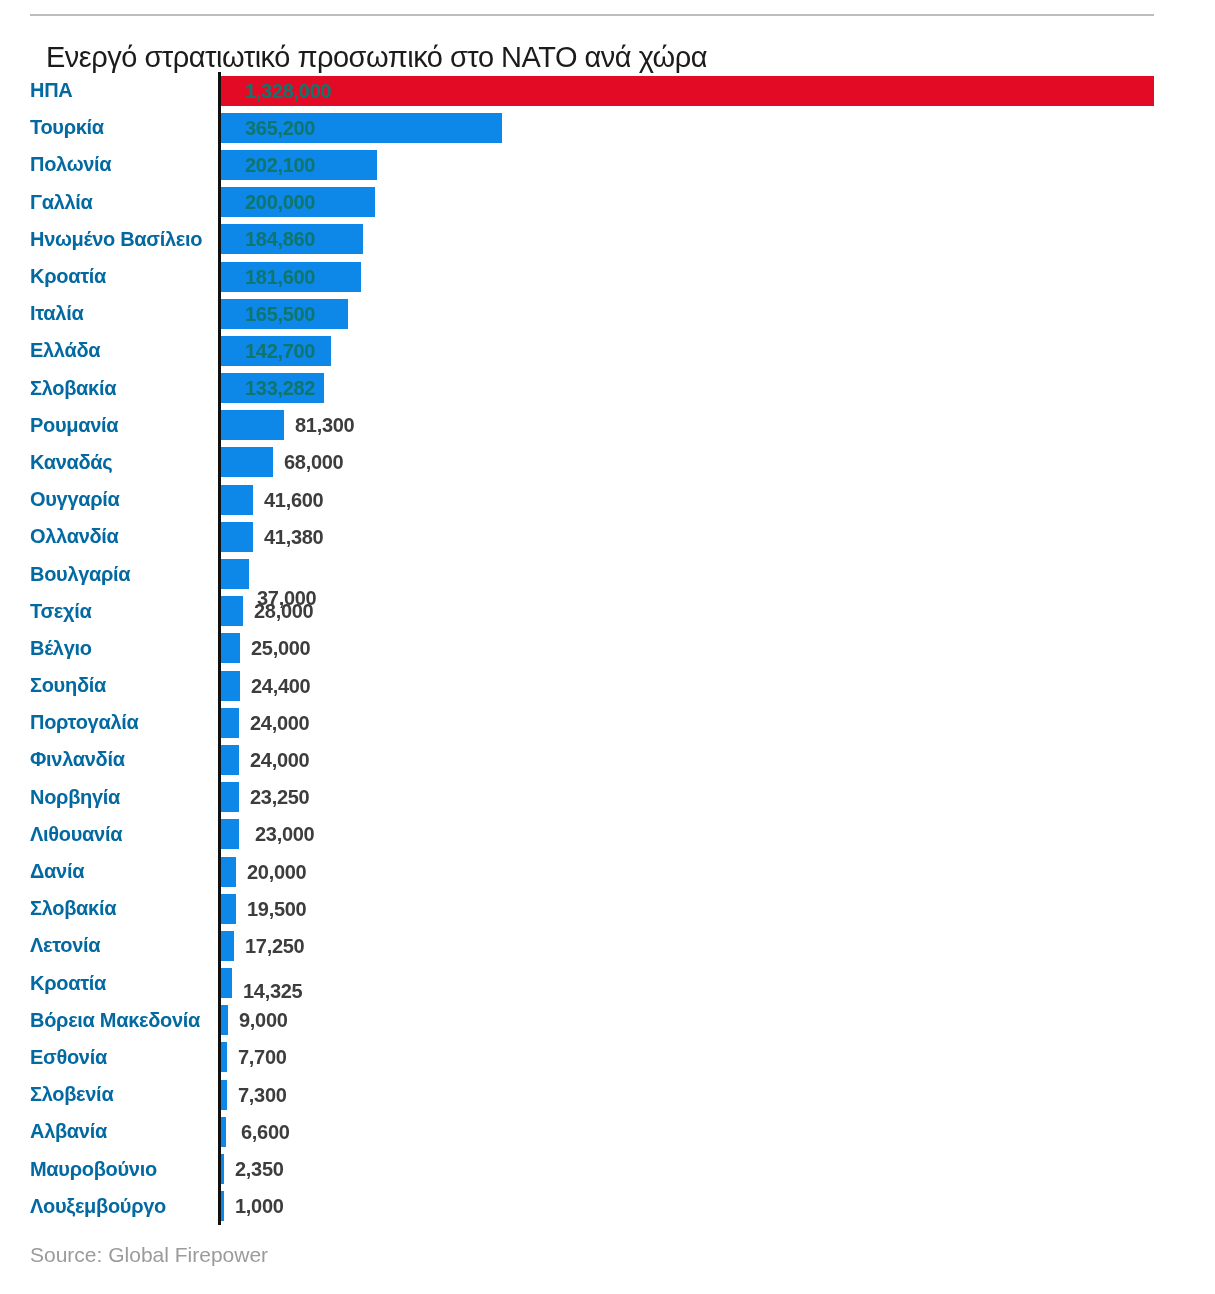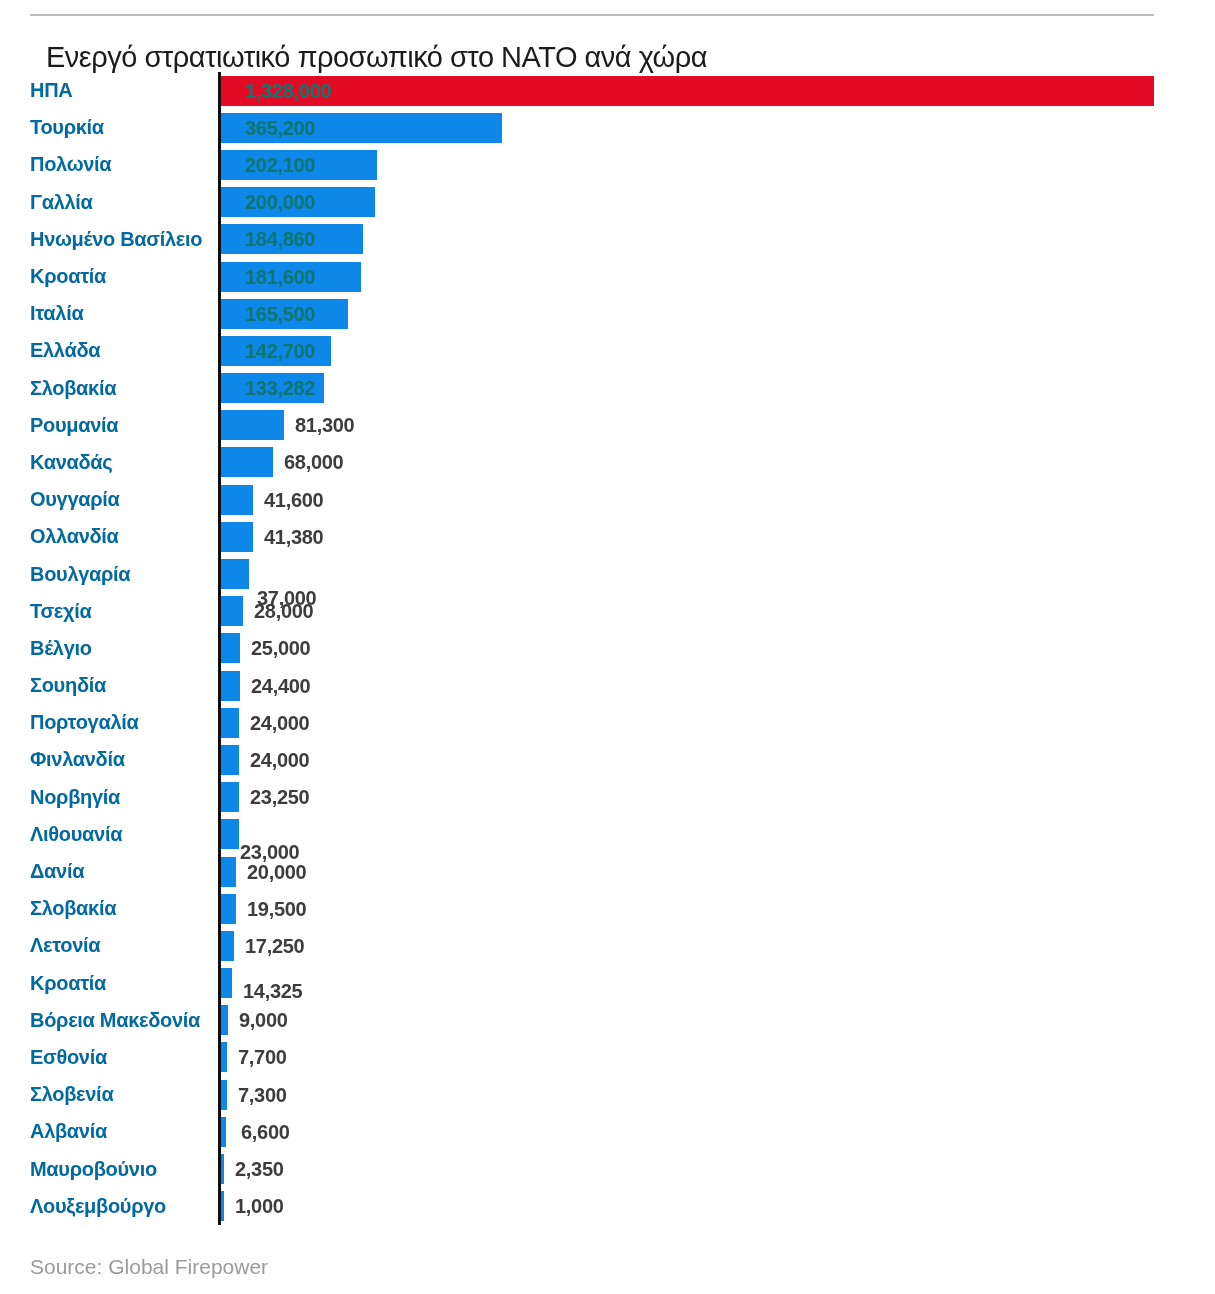--- a/index.html
+++ b/index.html
@@ -40,21 +40,21 @@
   }
   .bar { height: 30px; background: #0d87e8; }
   .bar.highlight { background: #e30a26; }
   .value { position: absolute; top: 50%; transform: translateY(-50%);
            font-size: 20px; font-weight: 700; white-space: nowrap;
            letter-spacing: -0.3px; }
   .value-in  { left: 24px; color: #0f766e; }
   .value-out { color: #3d3d3d; }
   .source {
     position: absolute; left: 30px; top: 1243px;
-    font-size: 21px; font-weight: 400; color: #9b9b9b; margin-top: 12px;
+    font-size: 21px; font-weight: 400; color: #9b9b9b;
   }
 </style>
 </head>
 <body>
 
 <div class="top-rule"></div>
 
 <h1 class="title" style="margin:16px; font-weight:400;">Ενεργό στρατιωτικό προσωπικό στο ΝΑΤΟ ανά χώρα</h1>
 
 <div class="chart">
@@ -216,21 +216,21 @@
     <div class="bar-area">
       <div class="bar" style="width: 18px;"></div>
       <div class="value value-out" style="left: 29px;">23,250</div>
     </div>
   </div>
 
   <div class="row">
     <div class="row-label">Λιθουανία</div>
     <div class="bar-area">
       <div class="bar" style="width: 18px;"></div>
-      <div class="value value-out" style="left: 19px; margin-top: 18px;">23,000</div>
+      <div class="value value-out" style="left: 34px;">23,000</div>
     </div>
   </div>
 
   <div class="row">
     <div class="row-label">Δανία</div>
     <div class="bar-area">
       <div class="bar" style="width: 15px;"></div>
       <div class="value value-out" style="left: 26px;">20,000</div>
     </div>
   </div>

